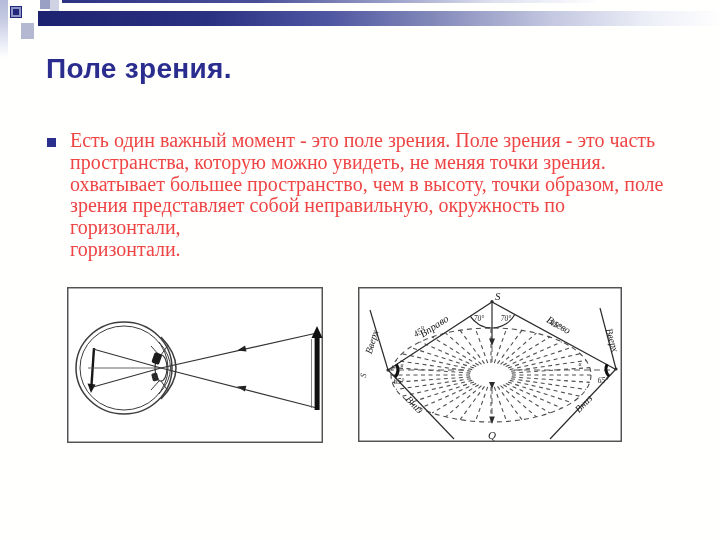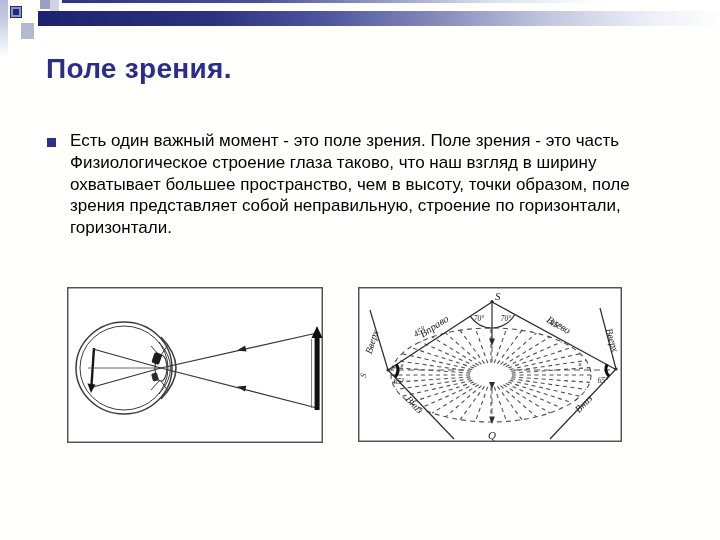--- a/index.html
+++ b/index.html
@@ -32,22 +32,22 @@
 
   
   .title {
     position:absolute; left:46px; top:53px;
     font-size:28px; font-weight:bold; letter-spacing:.3px;
     color:#2b2d8e;
   }
   .bullet { position:absolute; left:47px; top:138px; width:9px; height:9px; background:#2b2f8e; }
   .body-text {
     position:absolute; left:70px; top:130px; width:604px;
-    font-family:Liberation Sans, sans-serif;
-    font-size:17px; line-height:21.8px; color:#000000;
+    font-family:Liberation Serif, serif;
+    font-size:20px; line-height:21.8px; color:#ef4444;
   }
 
   
   .fig { position:absolute; background:#fff; }
   #fig-eye   { left:67px;  top:287px; }
   #fig-field { left:358px; top:287px; }
   .frame { fill:none; stroke:#4b4b4b; stroke-width:1.4; }
   .lbl {
     font-family:"Liberation Serif", serif; font-style:italic; fill:#1d1d1d;
   }
@@ -67,23 +67,23 @@
   <div class="sq-navy"></div>
   <div class="sq-gray"></div>
   <div class="sq-top-gray"></div>
   <div class="sq-top-light"></div>
 
   <div class="title">Поле зрения.</div>
 
   <div class="bullet"></div>
   <div class="body-text">
     <div>Есть один важный момент - это поле зрения. Поле зрения - это часть</div>
-    <div>Физиологическое строение глаза таково, что наш взгляд в ширину</div>
+    <div>пространства, которую можно увидеть, не меняя точки зрения.</div>
     <div>охватывает большее пространство, чем в высоту, точки образом, поле</div>
-    <div>зрения представляет собой неправильную, строение по горизонтали,</div>
+    <div>зрения представляет собой неправильную, окружность по горизонтали,</div>
     <div>горизонтали.</div>
   </div>
 
   <svg id="fig-eye" class="fig" width="256" height="156" viewBox="0 0 256 156">
     <rect class="frame" x="0.75" y="0.75" width="254.5" height="154.5"></rect>
     <g stroke="#3d3d3d" fill="none">
       <ellipse cx="57" cy="81" rx="48" ry="46" stroke-width="1.5"></ellipse>
       <ellipse cx="57" cy="81" rx="44" ry="42" stroke-width="1"></ellipse>
       <path d="M94,50 Q124,81 94,112" stroke-width="1.5"></path>
       <path d="M92,55 Q115,81 92,107" stroke-width="1"></path>

